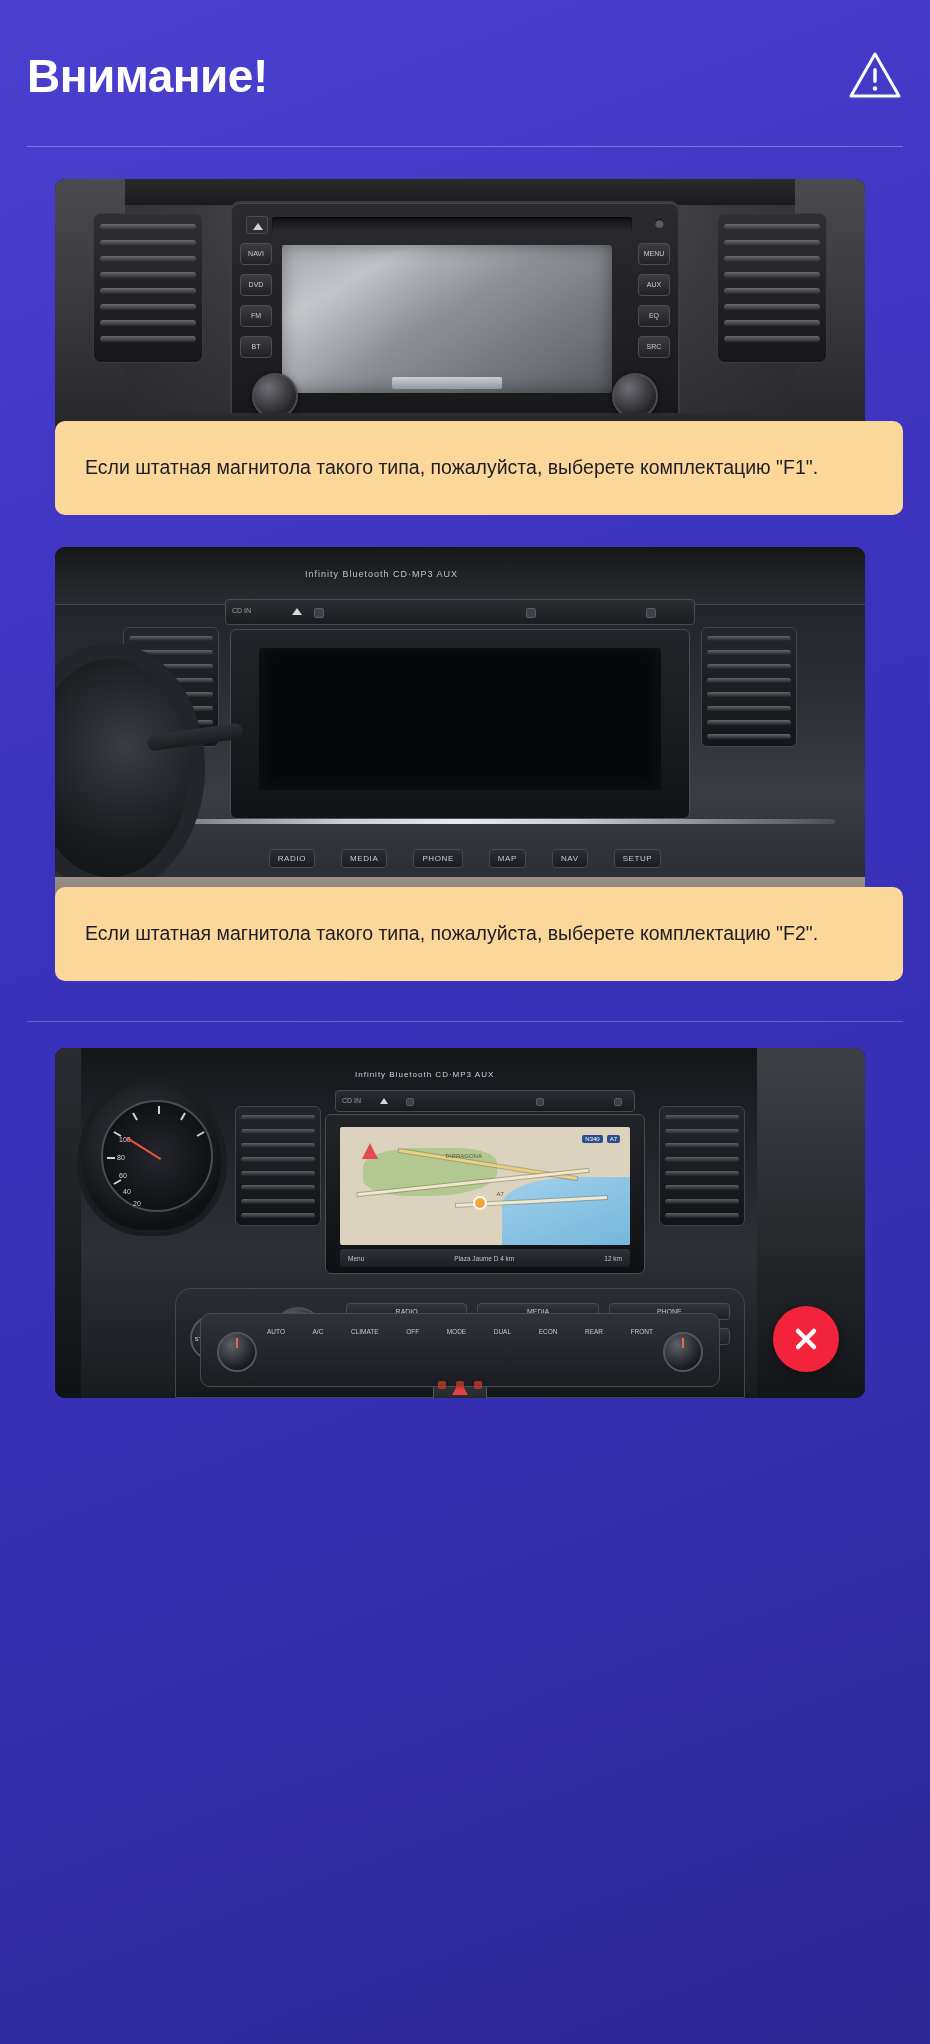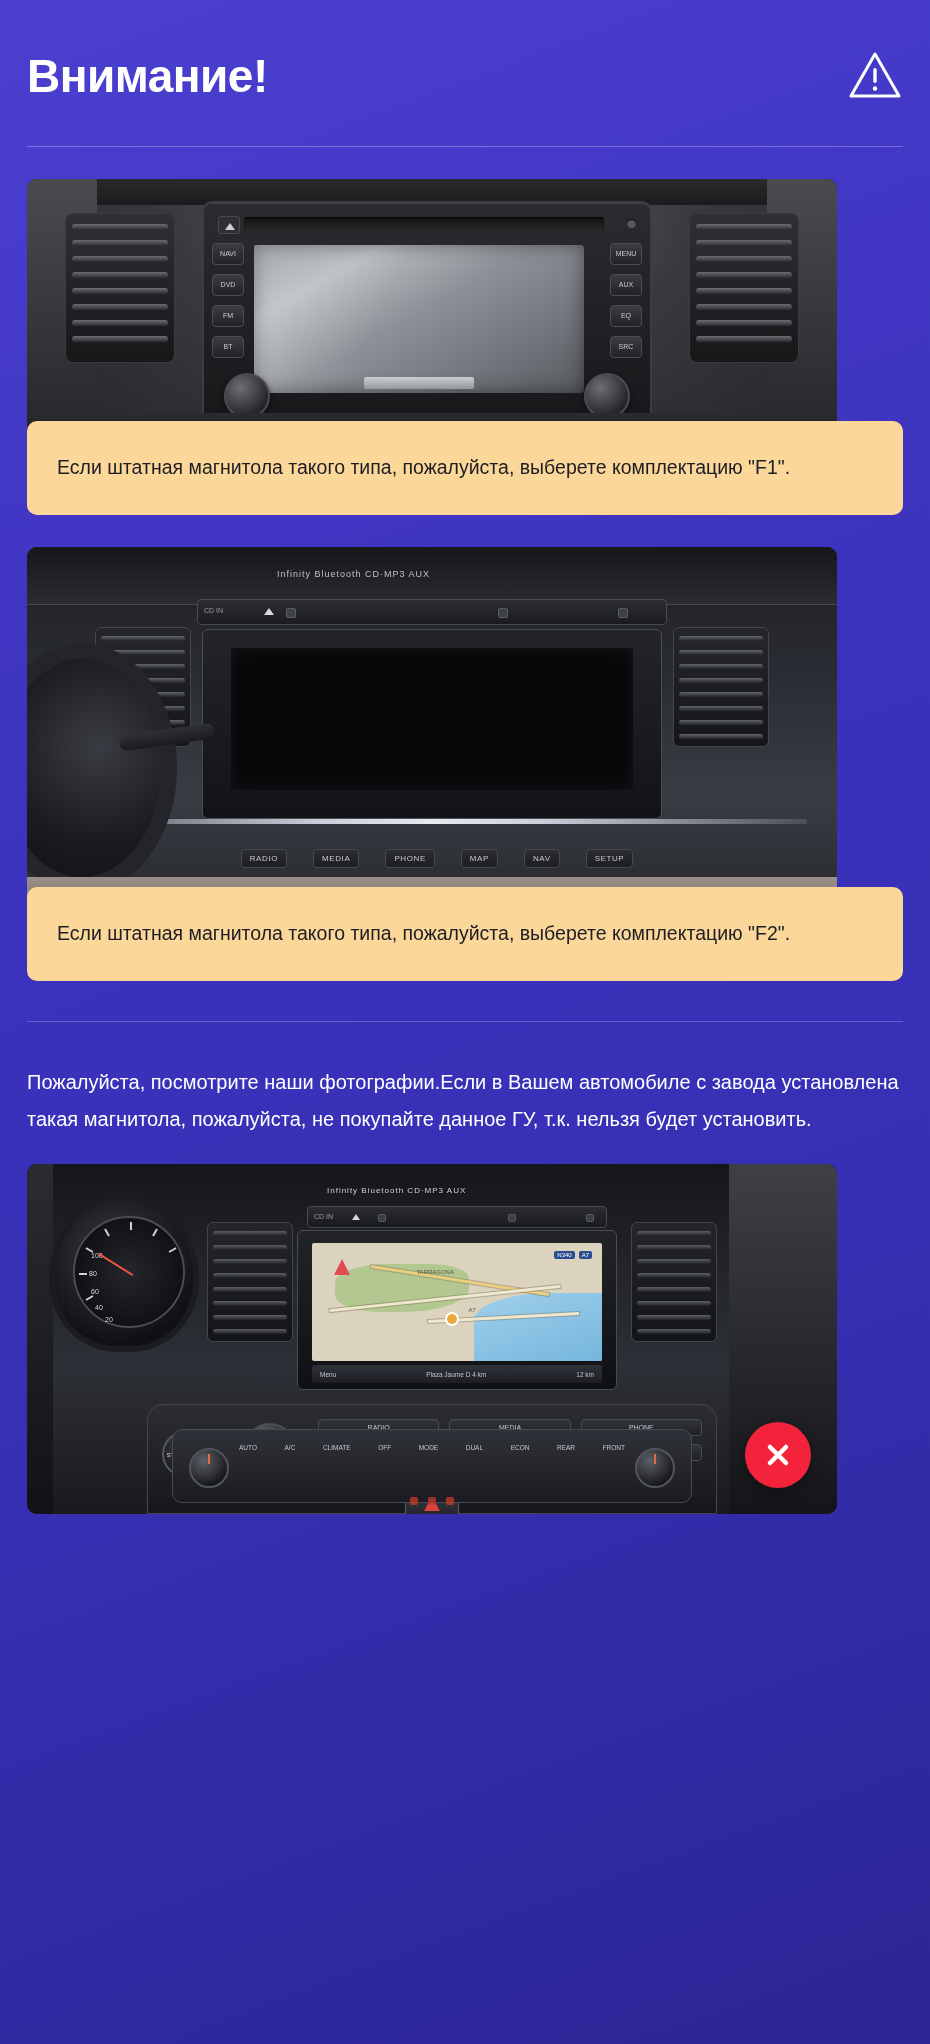--- a/index.html
+++ b/index.html
@@ -41,21 +41,21 @@
     display: flex; align-items: center; justify-content: center;
   }
   .warn-icon svg { display:block; }
   .hr {
     margin-top: 42px;
     height: 1px;
     background: rgba(255,255,255,0.28);
   }
 
   
-  .block { margin-top: 32px; }
+  .block { margin-top: 32px; margin-left: 28px; }
   .photo {
     width: 810px;
     height: 282px;
     border-radius: 10px;
     overflow: hidden;
     position: relative;
     background: #1c1c1e;
   }
   .photo.tall { height: 380px; }
 
@@ -602,21 +602,20 @@
 
         <div class="i2-wheel"></div>
         <div class="i2-stalk"></div>
         <div class="i2-lowerdash"></div>
       </div>
     </div>
     <div class="caption">Если штатная магнитола такого типа, пожалуйста, выберете комплектацию "F2".</div>
   </div>
 
   <div class="sep"></div>
-  <div class="para">Пожалуйста, посмотрите наши фотографии.Если в Вашем автомобиле с завода установлена такая магнитола, пожалуйста, не покупайте данное ГУ, т.к. нельзя будет установить.</div>
 
   <div class="block" style="margin-top:26px;">
     <div class="photo" style="height:350px;">
       <div class="ill">
         <div class="i3-bg"></div>
         <div class="i3-leftpanel"></div>
         <div class="i3-doorpanel"></div>
 
         <div class="i3-cluster">
           <div class="i3-gauge">

